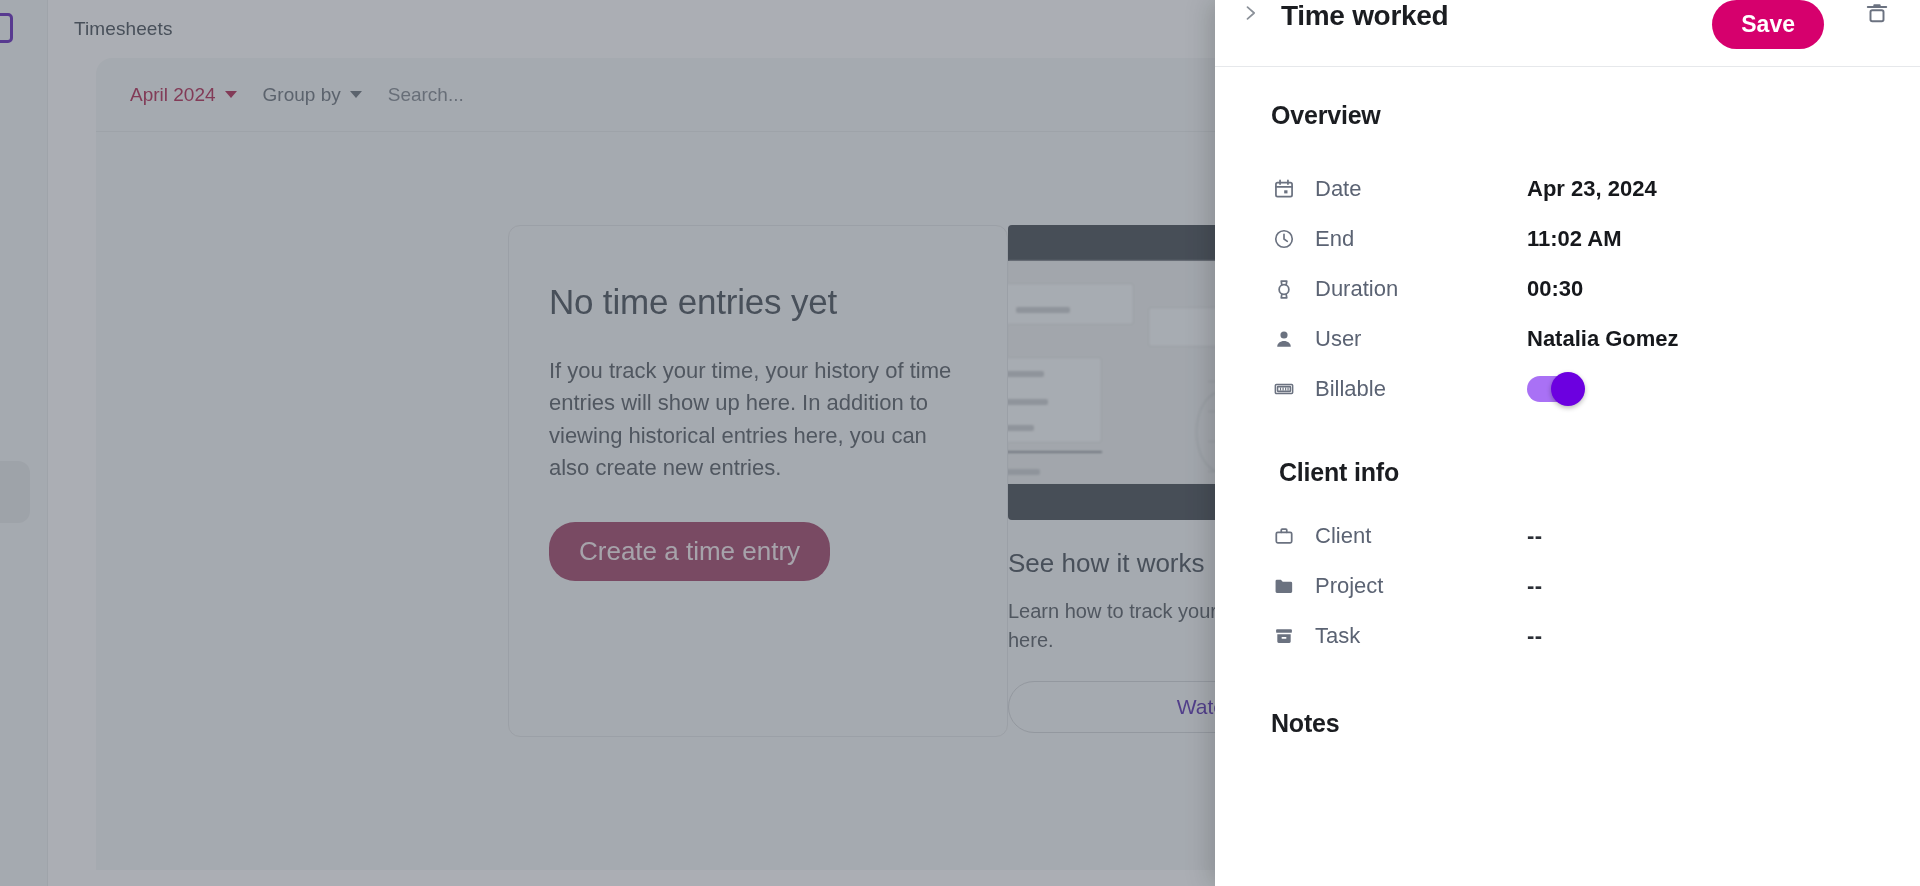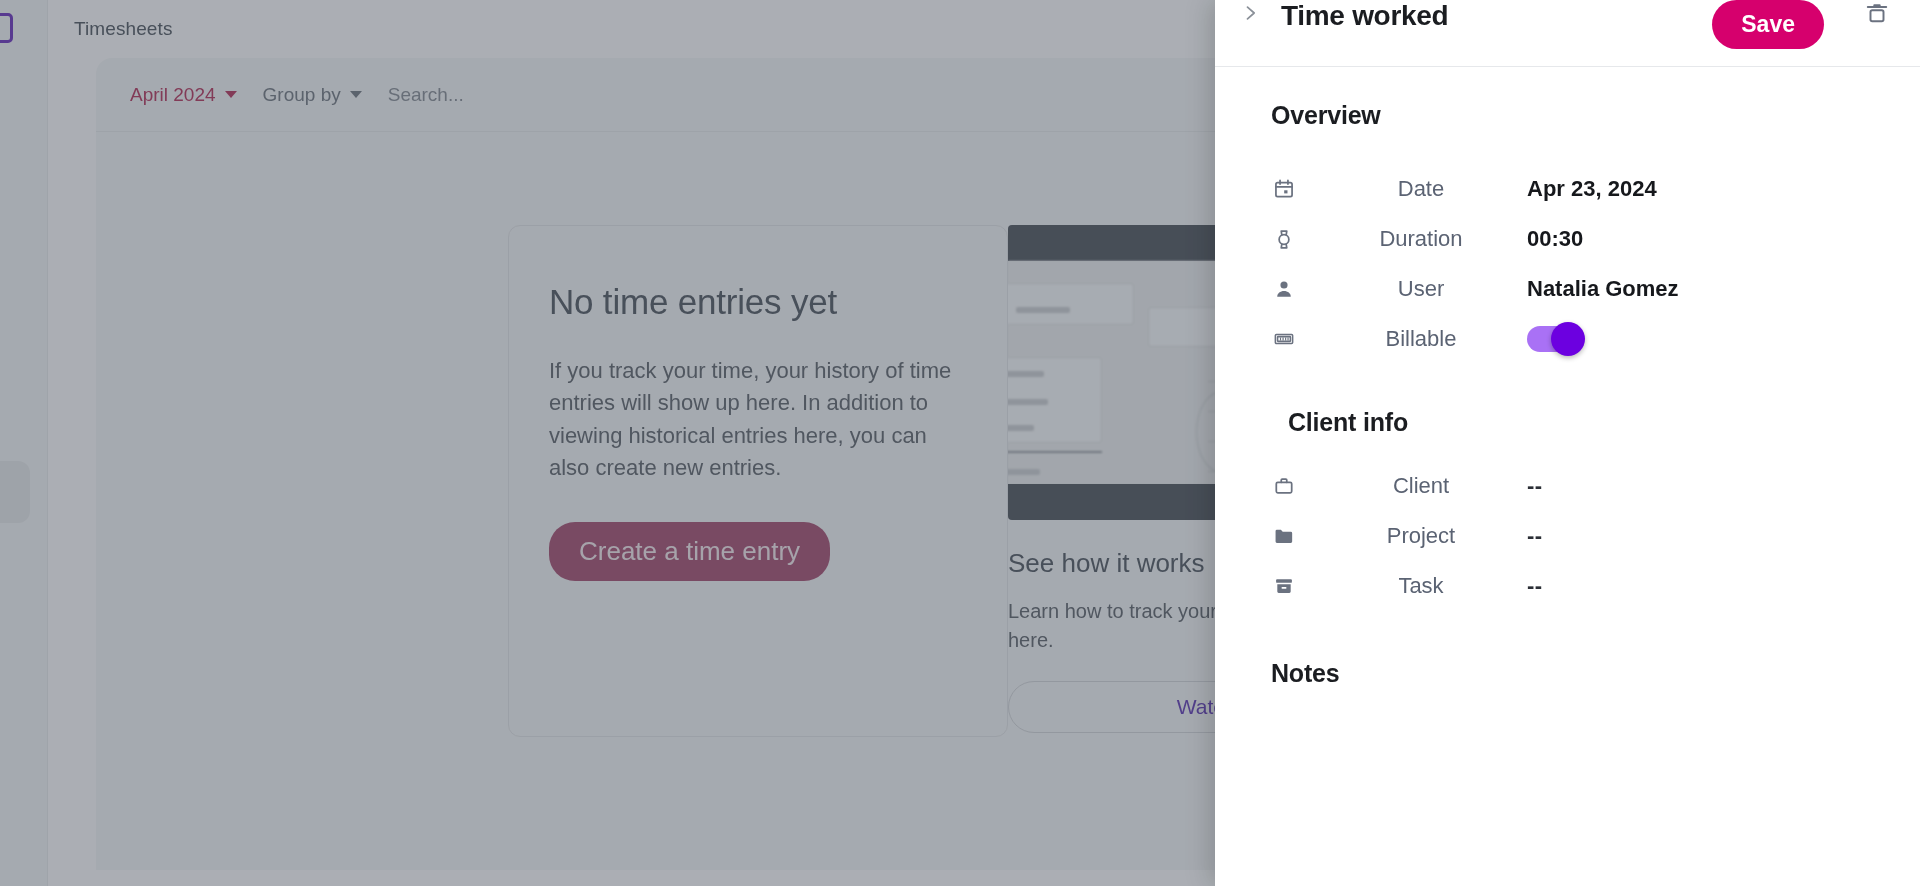--- a/index.html
+++ b/index.html
@@ -323,28 +323,27 @@
     padding: 34px 40px 0 56px;
     overflow: hidden;
   }
   .section-title {
     font-size: 25px;
     font-weight: 700;
     color: #1b1d21;
     letter-spacing: -0.2px;
   }
   .section-title.overview { margin-bottom: 34px; }
-  .section-title.clientinfo { margin: 44px 0 24px 17px; }
+  .section-title.clientinfo { margin: 44px 0 24px 8px; }
   .section-title.notes { margin-top: 48px; }
 
   .field-row {
     display: flex;
     align-items: center;
     height: 50px;
-    text-align: center;
   }
   .field-icon {
     width: 26px;
     flex: 0 0 26px;
     display: flex;
     align-items: center;
     justify-content: center;
     color: #6b7280;
     margin-right: 18px;
   }
@@ -506,20 +505,30 @@
           <rect x="3.2" y="5" width="17.6" height="15.3" rx="1.8"></rect>
           <path d="M7.7 2.6v4M16.3 2.6v4M3.2 9.6h17.6"></path>
           <rect x="12.2" y="13.4" width="3.6" height="3.4" fill="currentColor" stroke="none"></rect>
         </svg>
       </span>
       <span class="field-label">Date</span>
       <span class="field-value">Apr 23, 2024</span>
     </div>
 
 
+    <div class="field-row">
+      <span class="field-icon">
+        <svg width="22" height="22" viewBox="0 0 24 24" fill="none" stroke="currentColor" stroke-width="1.8" stroke-linecap="round" stroke-linejoin="round">
+          <circle cx="12" cy="12" r="9"></circle>
+          <polyline points="12 6.8 12 12 15.6 14.6"></polyline>
+        </svg>
+      </span>
+      <span class="field-label">End</span>
+      <span class="field-value">11:02 AM</span>
+    </div>
 
     <div class="field-row">
       <span class="field-icon">
         <svg width="22" height="22" viewBox="0 0 24 24" fill="none" stroke="currentColor" stroke-width="1.9" stroke-linecap="round" stroke-linejoin="round">
           <circle cx="12" cy="12.6" r="5.3"></circle>
           <path d="M9.6 7.4 9 3.4h6l-.6 4"></path>
           <path d="M9.6 17.8 9 21.6h6l-.6-3.8"></path>
         </svg>
       </span>
       <span class="field-label">Duration</span>

